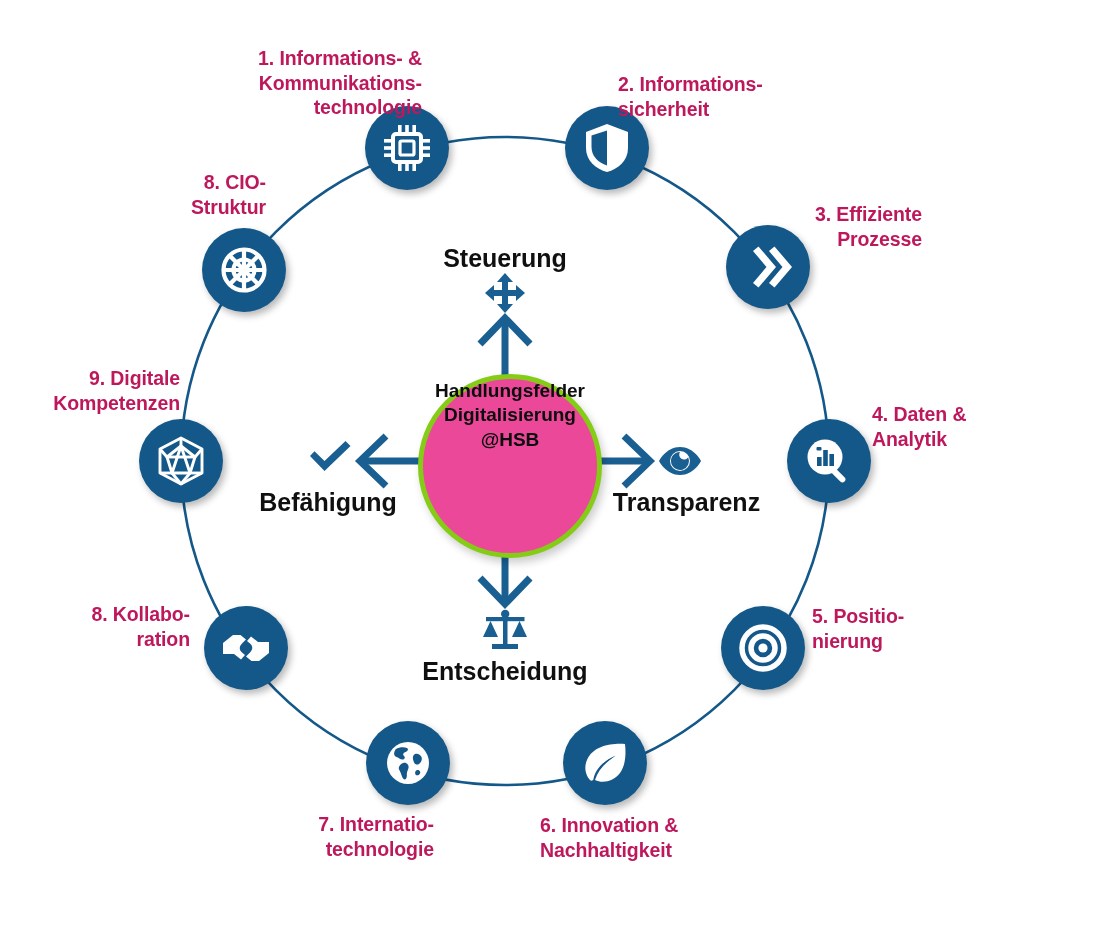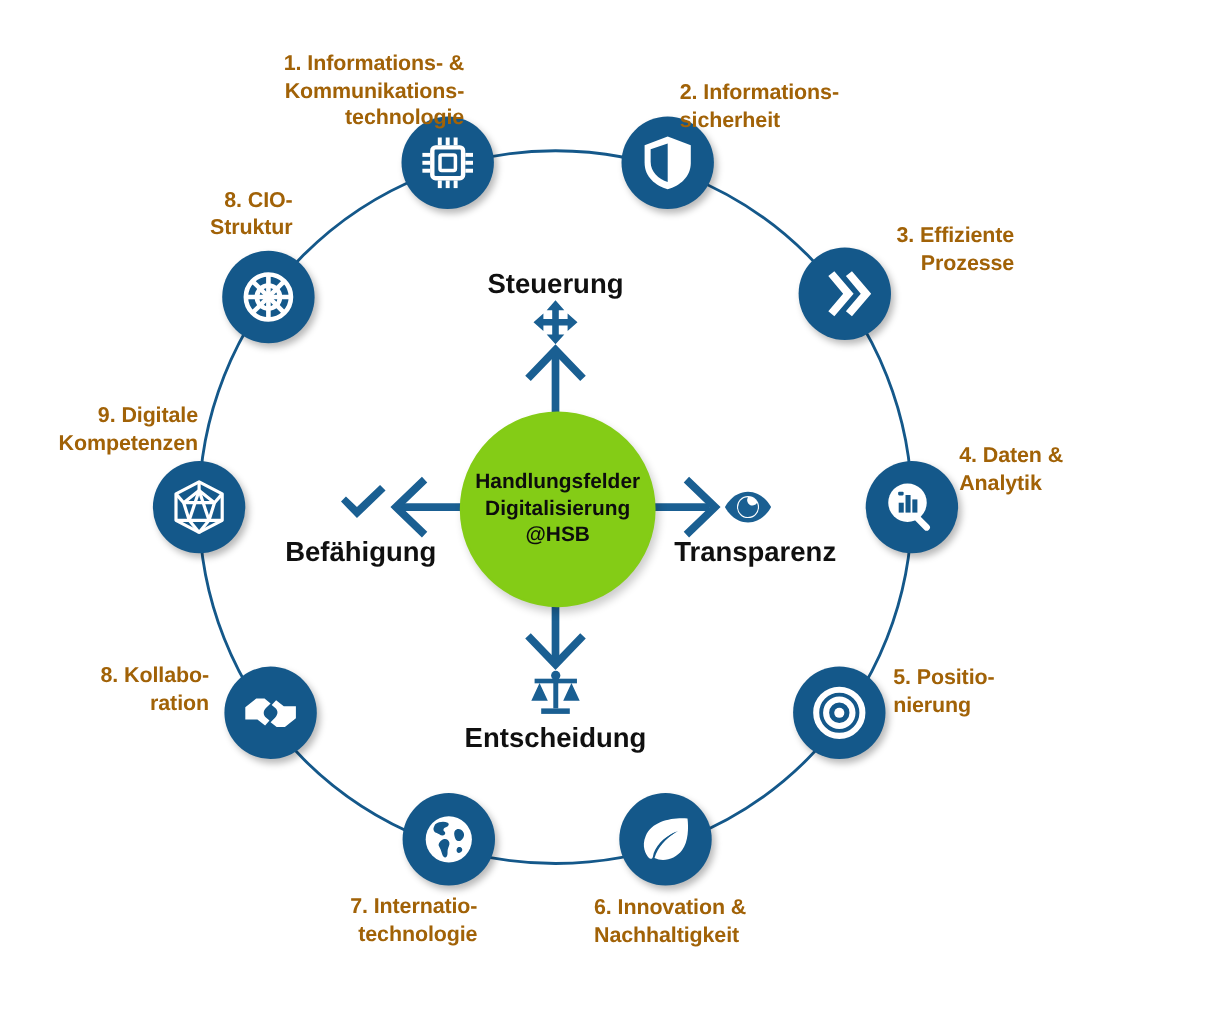--- a/index.html
+++ b/index.html
@@ -34,40 +34,39 @@
     box-shadow: 3px 4px 7px rgba(0,0,0,0.28);
     display: flex;
     align-items: center;
     justify-content: center;
   }
   .node svg { display: block; }
   .node-label {
     position: absolute;
     font-size: 19.5px;
     font-weight: bold;
-    color: #a16207;
+    color: #be185d;
     line-height: 1.26;
     letter-spacing: -0.1px;
     white-space: pre-line;
   }
   .lbl-r  { text-align: right; }
   .lbl-l  { text-align: left; }
 
   #center-circle {
     position: absolute;
     left: 418px;
     top: 374px;
     width: 174px;
     height: 174px;
     border-radius: 50%;
-    background: #84cc16;
-    border: 2px solid #84cc16;
+    background: #ec4899;
+    border: 5px solid #84cc16;
     box-shadow: 3px 5px 8px rgba(0,0,0,0.20);
     display: flex;
-    align-items: center;
     justify-content: center;
     z-index: 5;
   }
   #center-text {
     font-size: 19px;
     font-weight: bold;
     color: #0d0d0d;
     text-align: center;
     line-height: 1.28;
     white-space: pre-line;

